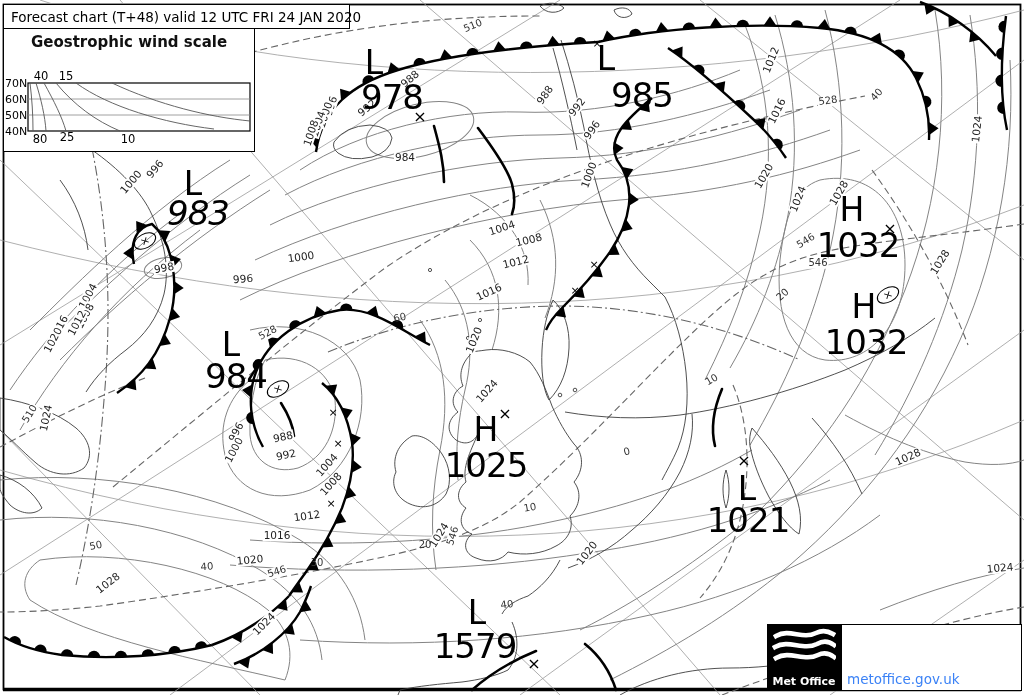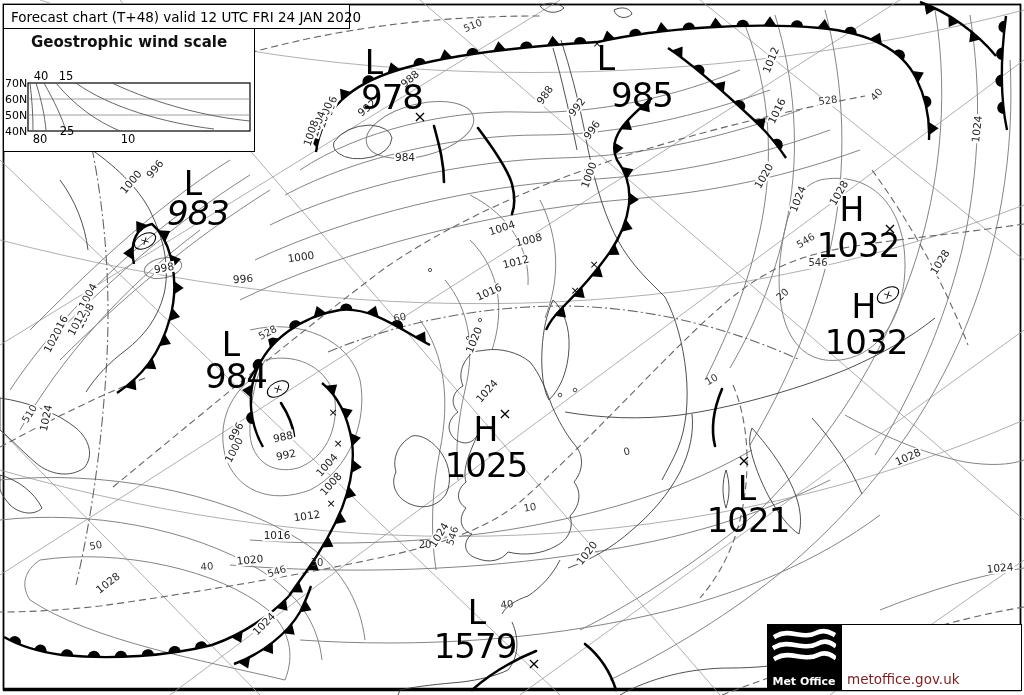--- a/index.html
+++ b/index.html
@@ -27,21 +27,21 @@
   .cross.small{font-size:11px;}
   .cross.circled{font-size:11px;border:1.3px solid #000;border-radius:50%;width:22px;height:13px;
     display:flex;align-items:center;justify-content:center;transform:translate(-50%,-50%) rotate(-28deg);}
   #footer{position:absolute;left:767px;top:624px;display:flex;}
   #mo-logo{width:74px;height:67px;background:#000;position:relative;}
   #mo-logo svg{position:absolute;left:5px;top:3px;}
   .logo-text{position:absolute;left:0;right:0;bottom:3px;text-align:center;color:#fff;
              font-size:11px;font-weight:bold;}
   #credit{width:181px;height:67px;background:#fff;border:1.6px solid #000;box-sizing:border-box;
           display:flex;flex-direction:column;justify-content:flex-end;padding:0 0 2px 5px;}
-  #credit div{font-size:13.5px;color:#7f1d1d;line-height:1.25;white-space:nowrap;}
+  #credit div{font-size:13.5px;color:#3b82f6;line-height:1.25;white-space:nowrap;}
 </style>
 </head>
 <body>
 
 <div id="stage">
 
   <svg id="map" width="1024" height="695" viewBox="0 0 1024 695">
 
     <g>
       <rect x="3.5" y="4.5" width="1017" height="685" fill="none" stroke="#000" stroke-width="1.8"></rect>
@@ -383,21 +383,21 @@
       </g>
     </svg>
     <div class="ws-title">Geostrophic wind scale</div>
     <div class="ws-lat" style="left:1px;top:54px">70N</div>
     <div class="ws-lat" style="left:1px;top:70px">60N</div>
     <div class="ws-lat" style="left:1px;top:86px">50N</div>
     <div class="ws-lat" style="left:1px;top:102px">40N</div>
     <div class="ws-num" style="left:37px;top:47px">40</div>
     <div class="ws-num" style="left:62px;top:47px">15</div>
     <div class="ws-num" style="left:36px;top:110px">80</div>
-    <div class="ws-num" style="left:63px;top:102px">25</div>
+    <div class="ws-num" style="left:63px;top:108px">25</div>
     <div class="ws-num" style="left:124px;top:110px">10</div>
   </div>
 
   <div id="footer">
     <div id="mo-logo">
       <svg width="64" height="42" viewBox="0 0 64 42">
         <g stroke="#fff" stroke-width="4.6" fill="none" stroke-linecap="square">
           <path d="M 4,9 C 18,1 30,13 44,6 C 50,3 56,4 61,7"></path>
           <path d="M 3,20 C 17,12 31,24 45,17 C 52,13 58,15 62,18"></path>
           <path d="M 4,31 C 18,23 32,35 46,28 C 52,25 58,27 62,30"></path>

